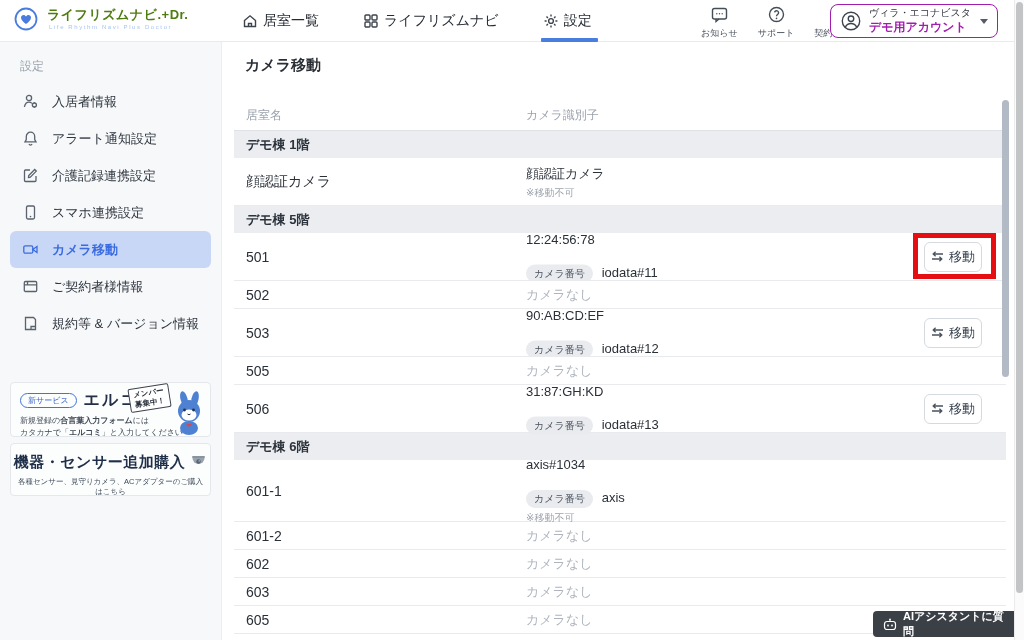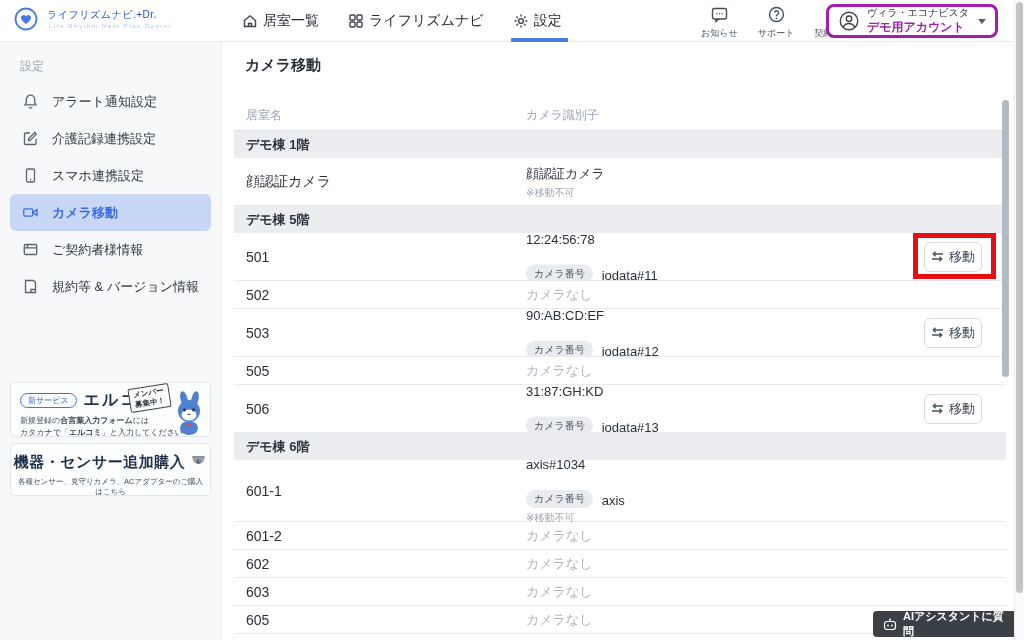--- a/index.html
+++ b/index.html
@@ -5,30 +5,30 @@
   html,body{margin:0;padding:0;width:1024px;height:640px;overflow:hidden;background:#fff;
     font-family:"Liberation Sans","DejaVu Sans",sans-serif;-webkit-font-smoothing:antialiased;}
   *{box-sizing:border-box;}
   .icn{display:inline-flex;align-items:center;justify-content:center;}
   .icn svg{display:block;}
 
   
   #header{position:fixed;top:0;left:0;width:1024px;height:42px;background:#fff;border-bottom:1px solid #e8eaed;z-index:10;}
   #logo{position:absolute;left:12px;top:5px;display:flex;align-items:center;gap:7px;cursor:pointer;}
   #logo-text{display:flex;flex-direction:column;line-height:1;}
-  #logo-title{font-size:10px;font-weight:normal;color:#1d4ed8;letter-spacing:.5px;}
+  #logo-title{font-size:13px;font-weight:bold;color:#4d7c0f;letter-spacing:.5px;}
   #logo-sub{font-size:6px;color:#a9c4f2;letter-spacing:1.6px;margin-top:3px;margin-left:2px;}
-  #nav{position:absolute;left:242px;top:0;height:42px;display:flex;align-items:center;gap:29px;}
+  #nav{position:absolute;left:242px;top:0;height:42px;display:flex;align-items:center;gap:44px;}
   .nav-item{position:relative;height:42px;display:flex;align-items:center;gap:5px;font-size:14px;color:#252b33;cursor:pointer;}
   .nav-item .icn{color:#3c434d;}
   .nav-item.active::after{content:"";position:absolute;left:-2px;right:-6px;bottom:0;height:4px;background:#4a7de0;border-radius:1px;}
   #utils{position:absolute;right:164px;top:5px;display:flex;gap:20px;}
   .util{display:flex;flex-direction:column;align-items:center;cursor:pointer;color:#454d58;}
   .util .lbl{font-size:9px;color:#4c545f;margin-top:3px;}
-  #account{position:absolute;right:26px;top:4px;height:34px;border:3px solid #a21caf;border-radius:8px;
+  #account{position:absolute;right:26px;top:4px;height:34px;border:1px solid #a21caf;border-radius:8px;
     display:flex;align-items:center;gap:7px;padding:0 9px;cursor:pointer;background:#fff;}
   #account .txt{display:flex;flex-direction:column;line-height:1.25;}
   #acct-org{font-size:10px;color:#2c323b;}
   #acct-name{font-size:12px;font-weight:bold;color:#a21caf;}
   #acct-caret{width:0;height:0;border-left:4px solid transparent;border-right:4px solid transparent;border-top:5px solid #555c66;margin-left:2px;}
 
   
   #sidebar{position:fixed;top:42px;left:0;width:222px;height:598px;background:#f7f8f9;border-right:1px solid #ededf0;z-index:5;}
   #side-label{margin:16px 0 0 20px;font-size:12px;color:#9aa2ad;}
   #side-menu{margin-top:8px;}
@@ -59,21 +59,21 @@
   #colhead{position:relative;height:26px;border-bottom:1px solid #dee1e5;}
   #colhead span{position:absolute;bottom:6px;font-size:12px;color:#9aa1ac;}
   #col-room{left:12px;}
   #col-cam{left:292px;}
   .grp{height:27px;background:#ebedf0;display:flex;align-items:center;padding-left:12px;
     font-weight:bold;font-size:13px;color:#2c333c;}
   .row{position:relative;border-bottom:1px solid #e8eaed;background:#fff;}
   .room{position:absolute;left:12px;top:50%;transform:translateY(-50%);font-size:14px;color:#2a3038;}
   .cam{position:absolute;left:292px;top:50%;transform:translateY(-50%);}
   .cam .id{font-size:13px;color:#2a3038;}
-  .cam .l2{margin-top:18px;display:flex;align-items:flex-end;gap:9px;}
+  .cam .l2{margin-top:18px;display:flex;align-items:flex-start;gap:9px;}
   .badge{background:#e9ebef;border-radius:9px;font-size:10px;padding:2px 8px;color:#49525e;}
   .camno{font-size:13px;color:#2a3038;}
   .immv{margin-top:3px;font-size:10px;color:#9aa1ab;}
   .nocam{position:absolute;left:292px;top:50%;transform:translateY(-50%);font-size:13px;color:#adb4bd;}
   .movebtn{position:absolute;right:24px;top:50%;transform:translateY(-50%);width:58px;height:30px;background:#fff;
     border:1px solid #d6dade;border-radius:6px;display:flex;align-items:center;justify-content:center;gap:5px;
     font-size:13px;color:#3a4350;cursor:pointer;}
   .movebtn .icn{color:#4a525d;}
 
   
@@ -177,20 +177,31 @@
       <span id="acct-org">ヴィラ・エコナビスタ</span>
       <span id="acct-name">デモ用アカウント</span>
     </span>
     <span id="acct-caret"></span>
   </div>
 </div>
 
 <div id="sidebar">
   <div id="side-label">設定</div>
   <div id="side-menu">
+      <div class="side-item">
+        <span class="icn">
+          <svg width="17" height="17" viewBox="0 0 17 17" fill="none" stroke="currentColor" stroke-width="1.3">
+            <circle cx="7" cy="5" r="2.6"></circle>
+            <path d="M2.4 14c.6-3.1 2.5-4.8 4.6-4.8 1.1 0 2.1.4 2.9 1.2"></path>
+            <circle cx="12.4" cy="12" r="2"></circle>
+            <path d="M12.4 9.3v1M12.4 13.7v1M9.9 12h1M14 12h1"></path>
+          </svg>
+        </span>
+        <span>入居者情報</span>
+      </div>
       <div class="side-item">
         <span class="icn">
           <svg width="17" height="17" viewBox="0 0 17 17" fill="none" stroke="currentColor" stroke-width="1.3">
             <path d="M8.5 2.2a4.2 4.2 0 0 0-4.2 4.2v3.2L3 11.8h11l-1.3-2.2V6.4A4.2 4.2 0 0 0 8.5 2.2z"></path>
             <path d="M7 14a1.6 1.6 0 0 0 3 0"></path>
           </svg>
         </span>
         <span>アラート通知設定</span>
       </div>
       <div class="side-item">

